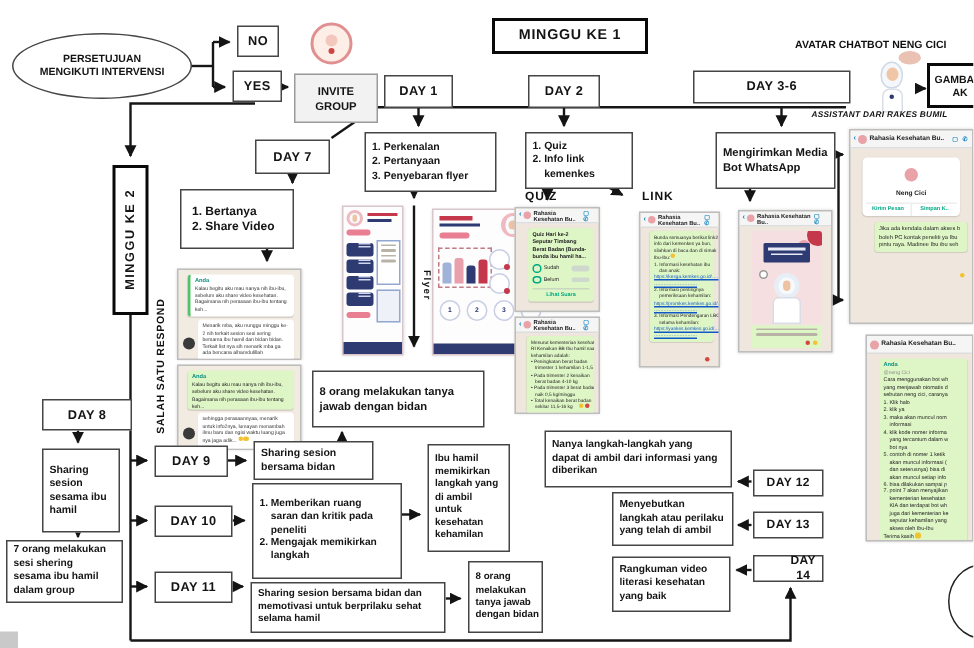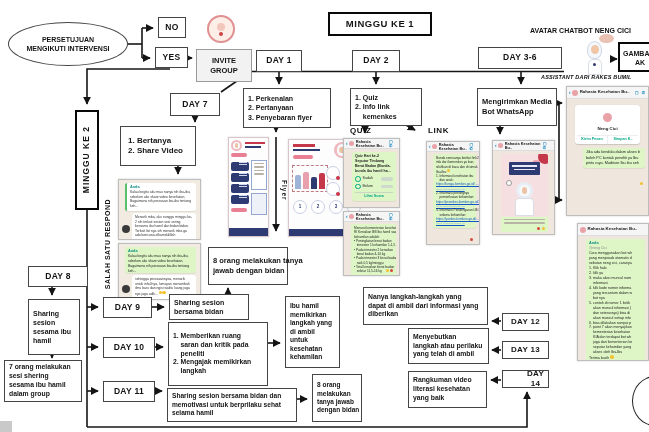--- a/index.html
+++ b/index.html
@@ -124,21 +124,21 @@
 GROUP</div>
 
   <div style="position:absolute;z-index:2;left:207px;top:15px;width:28px;height:28px;border:2px solid #e09090;border-radius:50%;background:#fdeee8;box-sizing:border-box;">
     <span style="position:absolute;left:8px;top:6px;width:8px;height:8px;border-radius:50%;background:#f3c7bc;"></span>
     <span style="position:absolute;left:10px;top:15px;width:4px;height:4px;border-radius:50%;background:#cc4444;"></span>
   </div>
 
   <div class="bx thick" style="left:328px;top:12px;width:104px;height:24px;font-size:9.5px;letter-spacing:.5px;">MINGGU KE 1</div>
   <div class="bx day" style="left:256px;top:50px;width:46px;height:22px;">DAY 1</div>
   <div class="bx day" style="left:352px;top:50px;width:48px;height:22px;">DAY 2</div>
-  <div class="bx day" style="left:478px;top:47px;width:84px;height:22px;">DAY 3-6</div>
+  <div class="bx day" style="left:462px;top:47px;width:105px;height:22px;">DAY 3-6</div>
   <div class="bx day" style="left:170px;top:93px;width:50px;height:23px;">DAY 7</div>
 
   <div class="bx left pre" style="left:243px;top:88px;width:88px;height:40px;">1. Perkenalan
 2. Pertanyaan
 3. Penyebaran flyer</div>
   <div class="bx left pre" style="left:350px;top:88px;width:72px;height:38px;">1. Quiz
 2. Info link
     kemenkes</div>
   <div class="bx left pre" style="left:477px;top:88px;width:80px;height:38px;font-size:7.5px;">Mengirimkan Media
 Bot WhatsApp</div>
@@ -409,21 +409,21 @@
     kementerian kesehatan
     KIA dan terdapat bot wh
     juga dari kementerian ke
     seputar kehamilan yang
     akses oleh Ibu-Ibu</span><br>
       <span>Terima kasih</span>
       <span class="edot"></span>
     </div>
   </div>
 
-  <div class="bx left pre" style="left:208px;top:247px;width:80px;height:38px;font-size:7.5px;">8 orang melakukan tanya
+  <div class="bx left pre" style="left:208px;top:247px;width:115px;height:38px;font-size:7.5px;">8 orang melakukan tanya
 jawab dengan bidan</div>
 
   <div class="bx day" style="left:28px;top:266px;width:60px;height:21px;">DAY 8</div>
   <div class="bx left pre" style="left:28px;top:299px;width:52px;height:56px;">Sharing
 sesion
 sesama ibu
 hamil</div>
   <div class="bx left pre" style="left:4px;top:360px;width:78px;height:42px;font-size:6.8px;">7 orang melakukan
 sesi shering
 sesama ibu hamil

